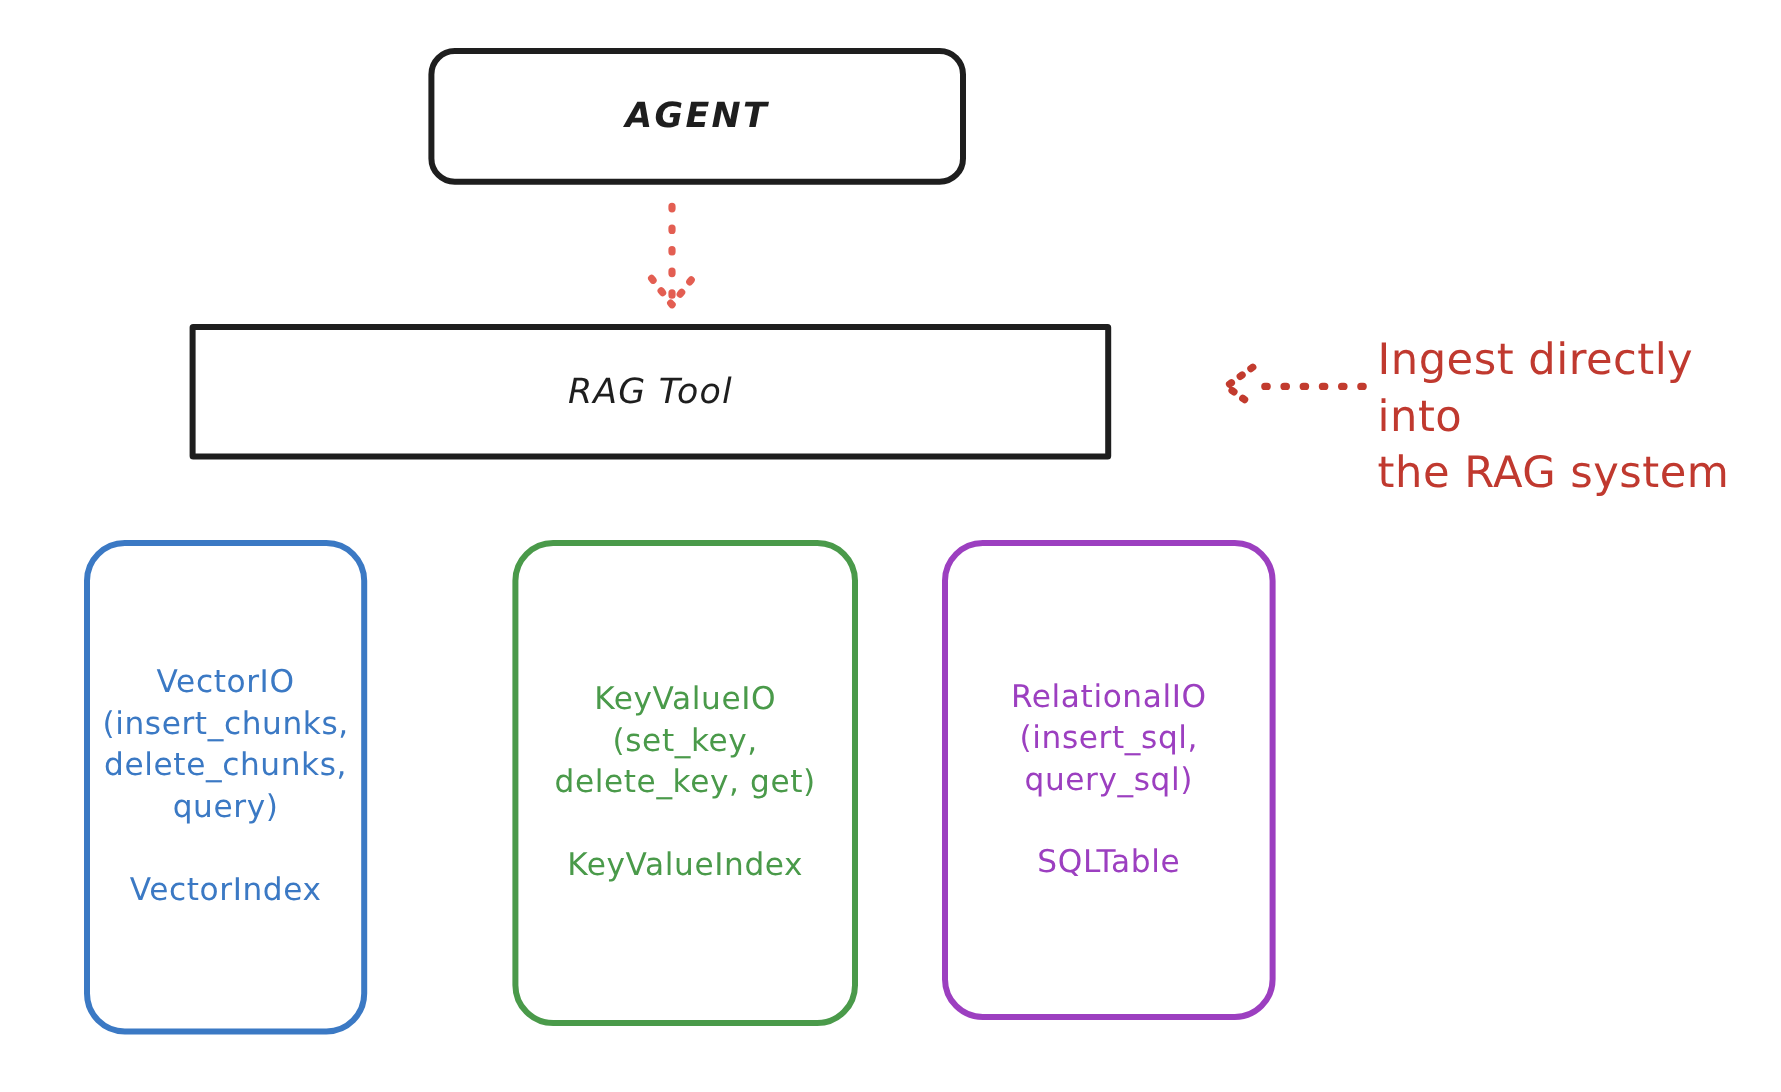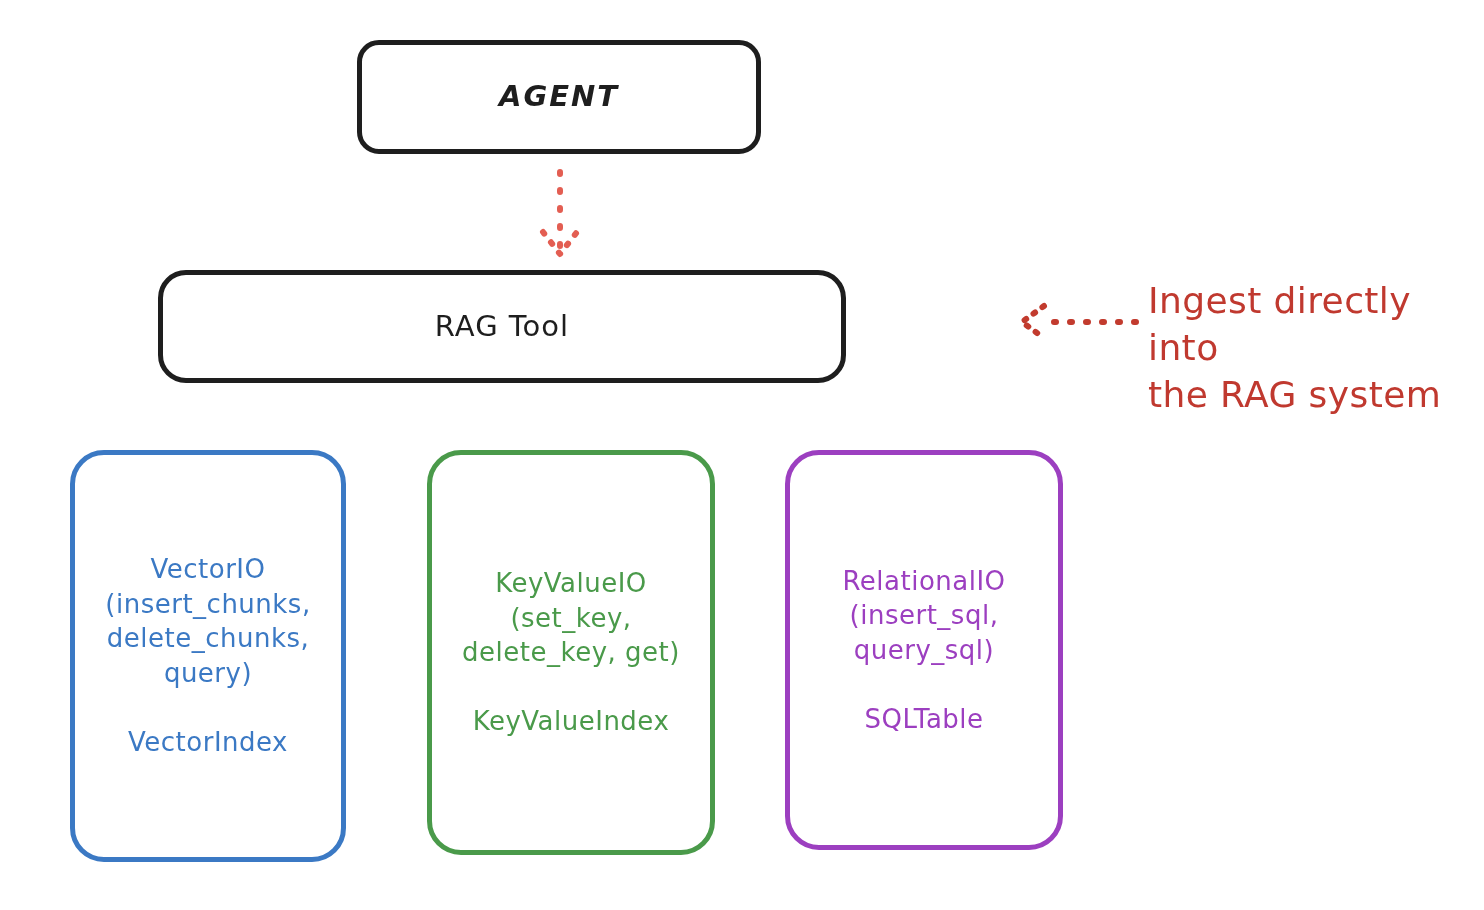--- a/index.html
+++ b/index.html
@@ -32,40 +32,41 @@
   .node-label {
     white-space: pre-line;
     line-height: 1.30;
     letter-spacing: 0.5px;
   }
 
   
   .box-agent {
     left: 357px;
     top: 40px;
-    width: 404px;
+    width: 448px;
     height: 114px;
     border: 5px solid #1e1e1e;
     border-radius: 22px;
   }
   .box-agent .node-label {
     font-size: 29px;
     font-style: italic;
     font-weight: 700;
     color: #1e1e1e;
     letter-spacing: 2px;
   }
 
   .box-ragtool {
     left: 158px;
     top: 270px;
-    width: 688px;
+    width: 768px;
     height: 113px;
     border: 5px solid #1e1e1e;
-    border-radius: 28px;
+    border-radius: 3px;
+    font-style: italic;
   }
   .box-ragtool .node-label {
     font-size: 29px;
     font-weight: 400;
     color: #1e1e1e;
     letter-spacing: 1px;
   }
 
   
   .box-provider {
@@ -76,21 +77,21 @@
   }
   .box-provider .node-label {
     font-size: 26px;
     font-weight: 500;
     line-height: 1.33;
   }
 
   .box-vectorio {
     left: 70px;
     top: 450px;
-    width: 276px;
+    width: 236px;
     height: 412px;
     border-color: #3b79c4;
   }
   .box-vectorio .node-label { color: #3b79c4; }
 
   .box-keyvalueio {
     left: 427px;
     top: 450px;
     width: 288px;
     height: 405px;

